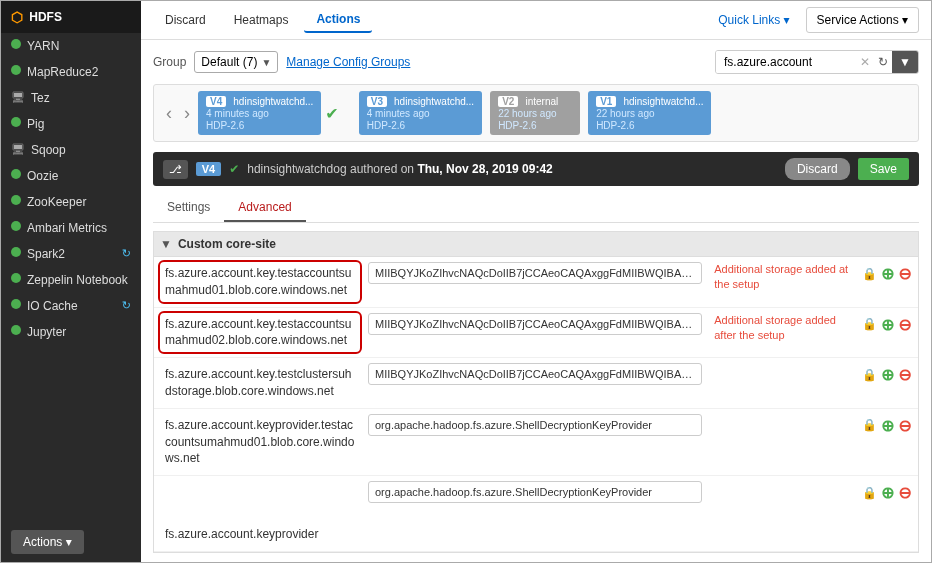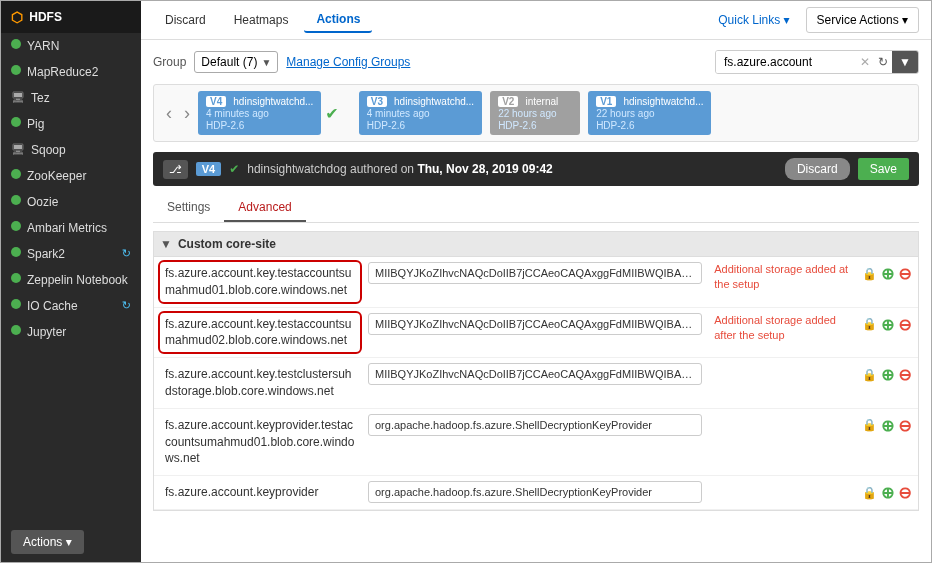--- a/index.html
+++ b/index.html
@@ -104,25 +104,25 @@
     <div class="sidebar-item">
       <span class="status-dot status-green"></span>
       <span class="item-label">Pig</span>
     </div>
     <div class="sidebar-item">
       <span style="font-size:11px; color:#aaa;">🖥</span>
       <span class="item-label">Sqoop</span>
     </div>
     <div class="sidebar-item">
       <span class="status-dot status-green"></span>
+      <span class="item-label">Oozie</span>
+    </div>
+    <div class="sidebar-item">
+      <span class="status-dot status-green"></span>
       <span class="item-label">ZooKeeper</span>
-    </div>
-    <div class="sidebar-item">
-      <span class="status-dot status-green"></span>
-      <span class="item-label">Oozie</span>
     </div>
     <div class="sidebar-item">
       <span class="status-dot status-green"></span>
       <span class="item-label">Ambari Metrics</span>
     </div>
     <div class="sidebar-item">
       <span class="status-dot status-green"></span>
       <span class="item-label">Spark2</span>
       <span style="color:#4fc3f7; font-size:11px;">↻</span>
     </div>
@@ -284,21 +284,21 @@
           <input class="config-value-input" type="text" style="flex: 1 1 0%;" value="org.apache.hadoop.fs.azure.ShellDecryptionKeyProvider">
           <span class="config-note"></span>
           <div class="config-actions">
             <span class="lock-icon">🔒</span>
             <span class="add-icon">⊕</span>
             <span class="remove-icon">⊖</span>
           </div>
         </div>
 
         <div class="config-row">
-          <div class="config-key" style="width:200px; padding:3px 5px;">
+          <div class="config-key" style="width:200px; padding:3px 5px;margin-top:42px;">
             <span>fs.azure.account.keyprovider</span>
           </div>
           <input class="config-value-input" type="text" style="flex: 1 1 0%;" value="org.apache.hadoop.fs.azure.ShellDecryptionKeyProvider">
           <span class="config-note"></span>
           <div class="config-actions">
             <span class="lock-icon">🔒</span>
             <span class="add-icon">⊕</span>
             <span class="remove-icon">⊖</span>
           </div>
         </div>

